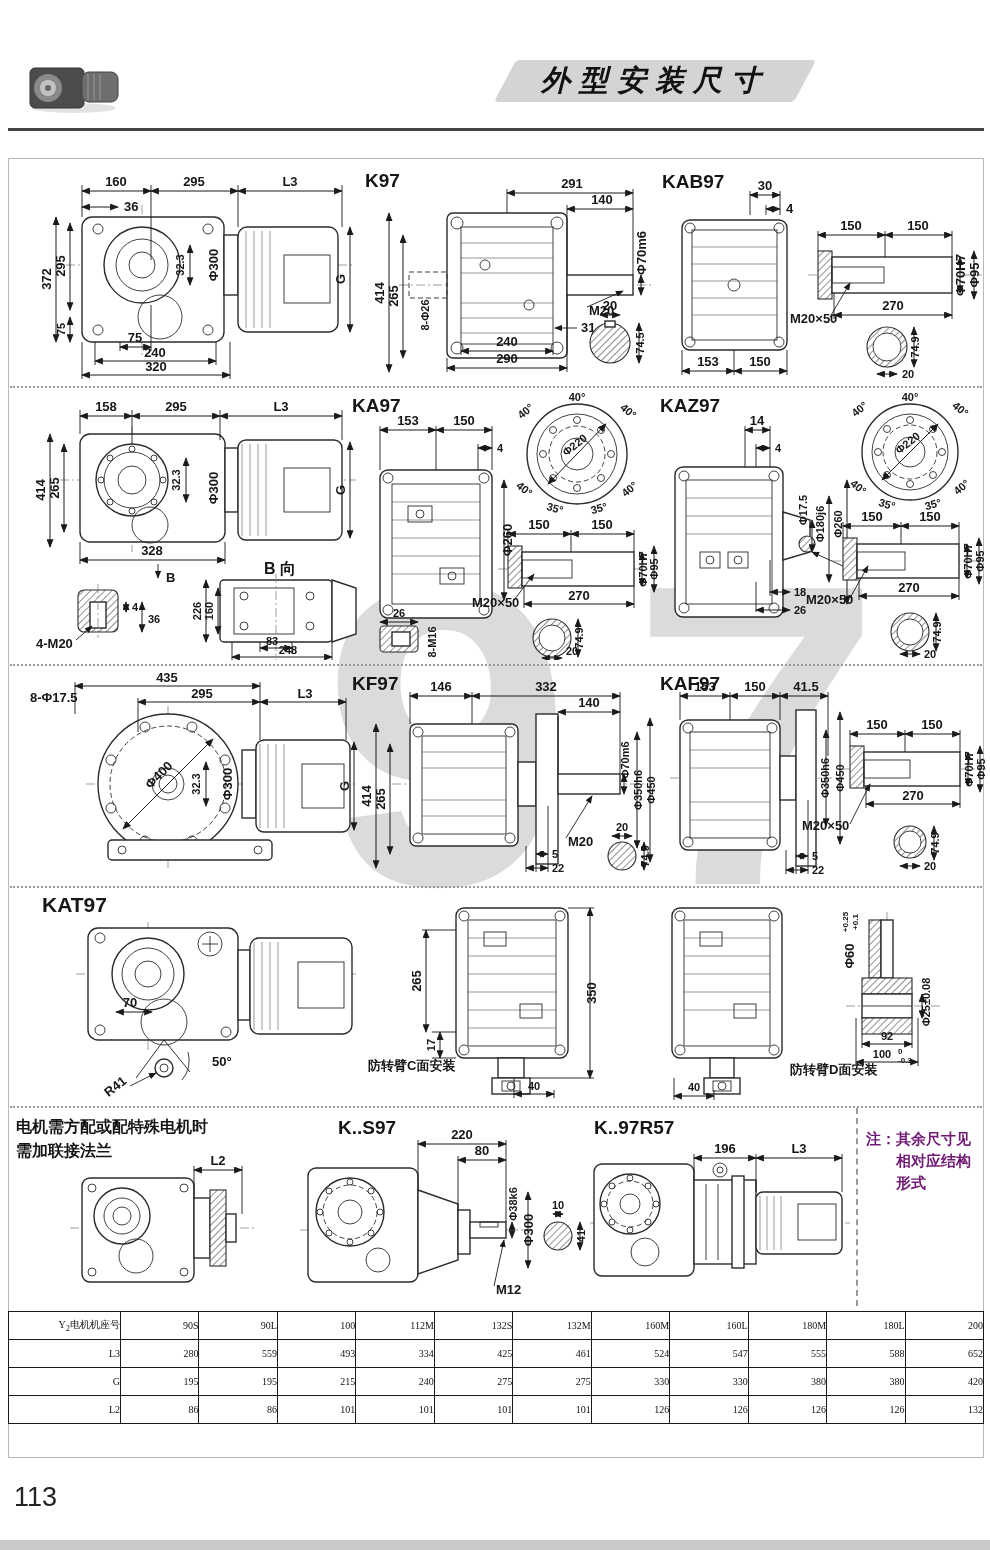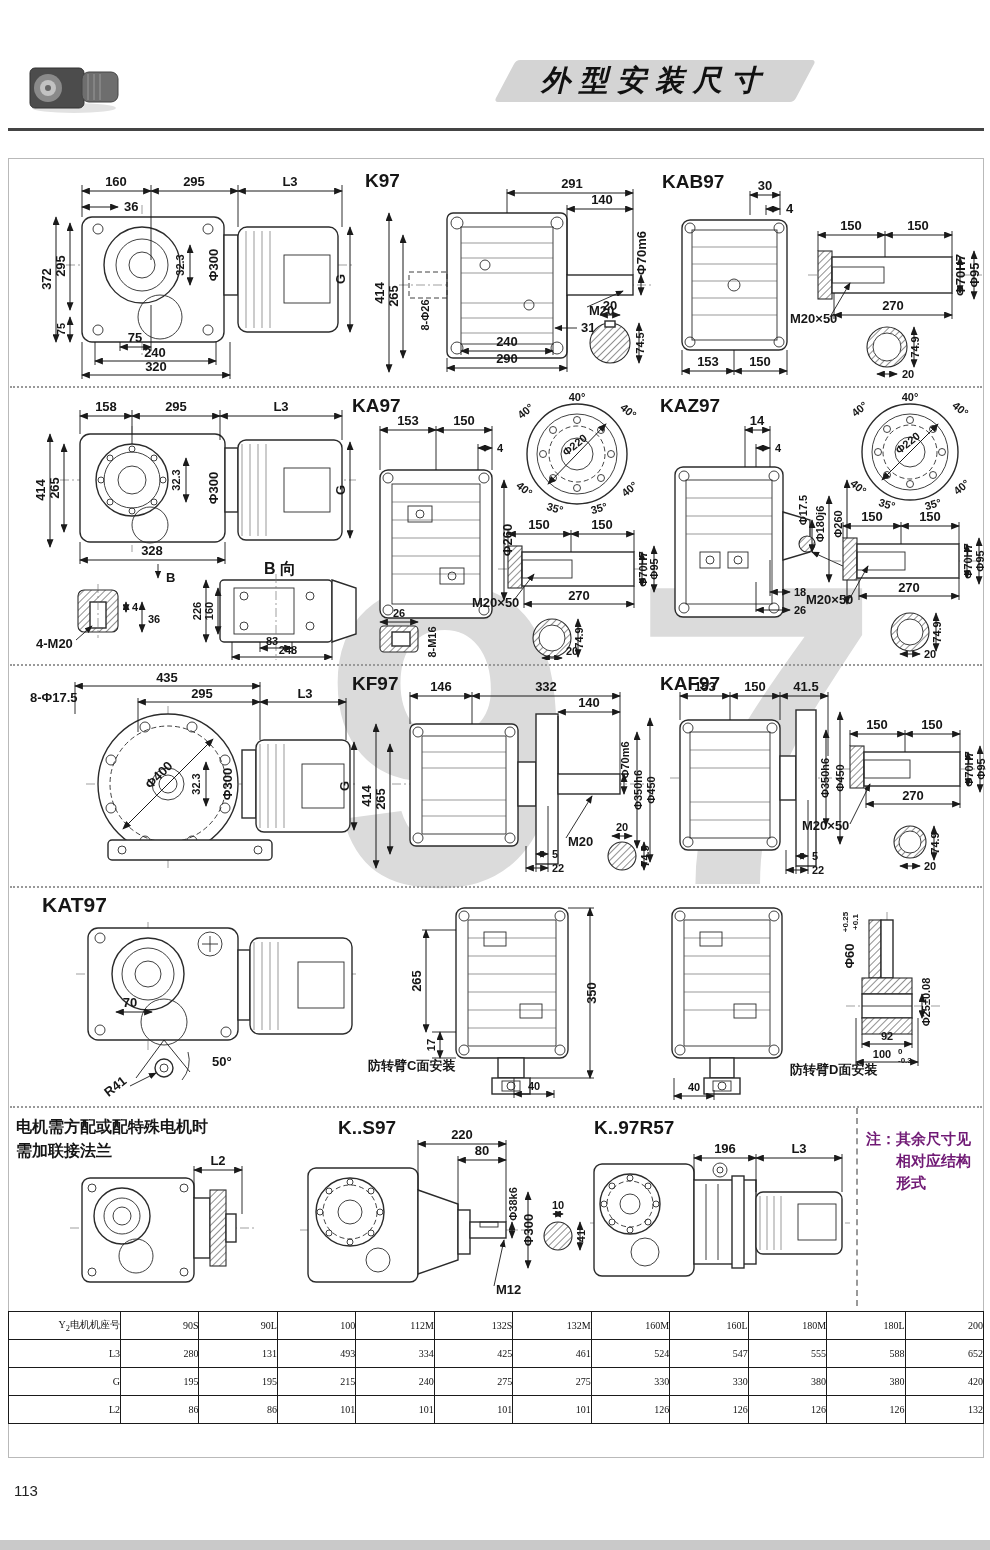--- a/index.html
+++ b/index.html
@@ -36,21 +36,21 @@
   #notecol{left:866px;top:1128px;width:118px;z-index:2;font-size:15px;font-weight:bold;color:#701a75;line-height:1.45}
   #notecol .ind{padding-left:30px}
   
   #spec{left:8px;top:1311px;width:976px;border-collapse:collapse;table-layout:fixed;z-index:4;background:#fff}
   #spec td,#spec th{border:1.6px solid #1a1a1a;text-align:right;vertical-align:middle;height:27px;padding:0;
     font-family:Liberation Serif, serif;font-size:10px;font-weight:400;color:#111}
   #spec .sp{display:flex;height:100%}
   #spec .sp span{flex:1;display:flex;align-items:center;justify-content:center}
   #spec .sp span:first-child{border-right:1.5px solid #1a1a1a}
   #footnote{left:12px;top:1462px;width:970px;font-size:13px;color:#111;z-index:2}
-  #pagenum{left:14px;top:1482px;font-size:15px;color:#222;z-index:2}
+  #pagenum{left:14px;top:1482px;font-size:27px;color:#222;z-index:2}
   #botbar{left:0;top:1540px;width:990px;height:10px;background:#c9c9c9}
 </style>
 </head>
 <body>
 
 <div id="page">
 
   <svg width="0" height="0" style="position:absolute" aria-hidden="true">
     <defs>
       <marker id="ar" viewBox="0 0 10 8" markerWidth="9" markerHeight="7" refX="9" refY="4" orient="auto-start-reverse">
@@ -896,21 +896,21 @@
       <td>132M</td>
       <td>160M</td>
       <td>160L</td>
       <td>180M</td>
       <td>180L</td>
       <td>200</td>
     </tr>
     <tr>
       <th>L3</th>
       <td>280</td>
-      <td>131</td>
+      <td>559</td>
       <td>493</td>
       <td>334</td>
       <td>425</td>
       <td>461</td>
       <td>524</td>
       <td>547</td>
       <td>555</td>
       <td>588</td>
       <td>652</td>
     </tr>

